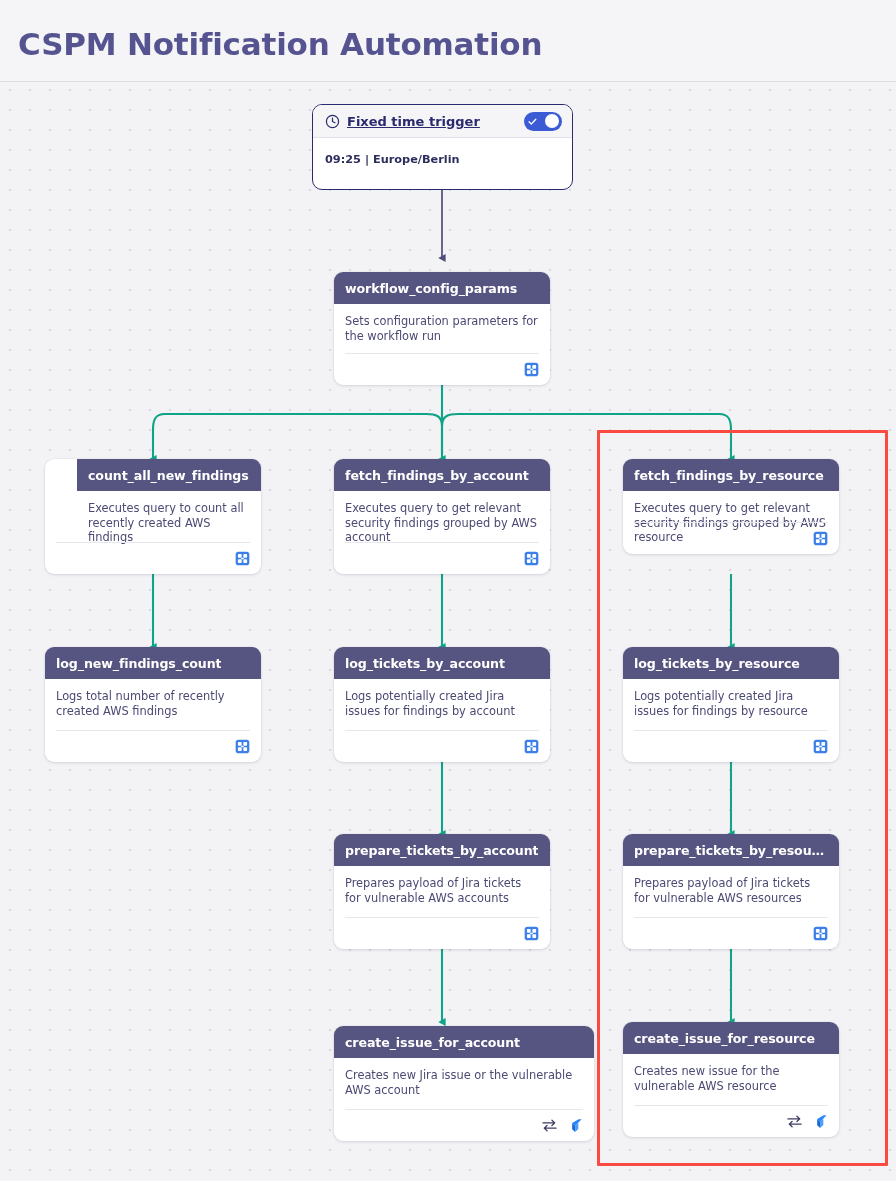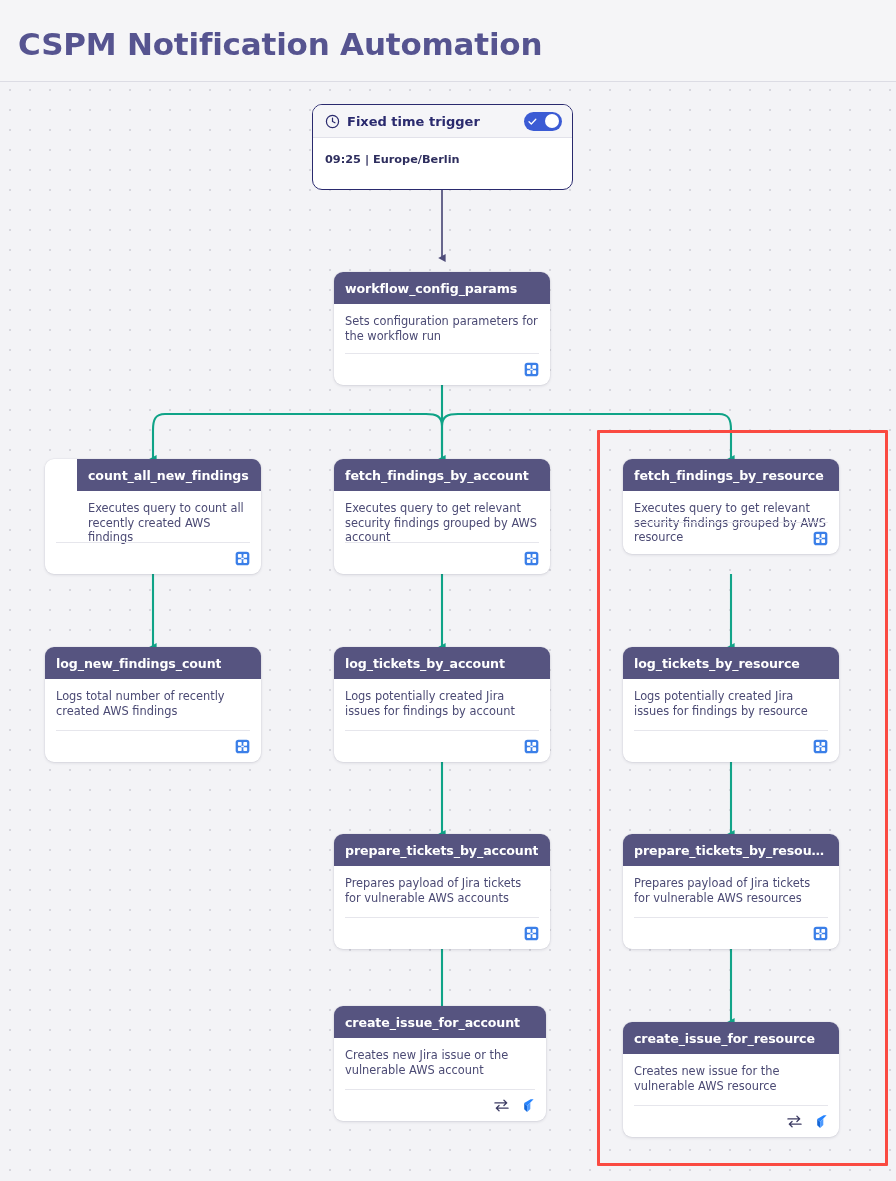--- a/index.html
+++ b/index.html
@@ -131,20 +131,21 @@
     display: flex;
     align-items: center;
     padding: 0 10px 0 12px;
   }
   #trigger-title {
     color: #2a2a6e;
     font-size: 13px;
     font-weight: bold;
     margin-left: 7px;
     white-space: nowrap;
+    text-decoration: underline;
   }
   #trigger-toggle {
     margin-left: auto;
     width: 38px; height: 19px;
     border-radius: 10px;
     background: #3b5bd4;
     display: flex;
     align-items: center;
     padding: 0 3px;
     justify-content: space-between;
@@ -420,21 +421,21 @@
             <rect x="3.1" y="3.1" width="4" height="4" rx="0.8" fill="#ffffff"></rect>
             <rect x="8.9" y="3.1" width="4" height="4" rx="0.8" fill="#ffffff"></rect>
             <rect x="3.1" y="8.9" width="4" height="4" rx="0.8" fill="#ffffff"></rect>
             <rect x="8.9" y="8.9" width="4" height="4" rx="0.8" fill="#ffffff"></rect>
             <rect x="6.6" y="7.2" width="2.8" height="1.6" fill="#ffffff"></rect>
           </svg>
         </span>
       </div>
     </div>
 
-    <div class="node" style="left:334px; top:924px; width:212px; height:115px;">
+    <div class="node" style="left:334px; top:944px; width:260px; height:115px;">
       <div class="node-header">
         <span class="node-title">create_issue_for_account</span>
       </div>
       <div class="node-body">
         <div class="node-desc">Creates new Jira issue or the vulnerable AWS account</div>
       </div>
       <div class="node-footer">
         <span class="icon-btn">
           <svg width="17" height="15" viewBox="0 0 18 16">
             <path d="M2,5.2 L14.4,5.2 M11.6,2.4 L14.6,5.2 L11.6,8" fill="none" stroke="#3c3b63" stroke-width="1.4" stroke-linecap="round" stroke-linejoin="round"></path>

